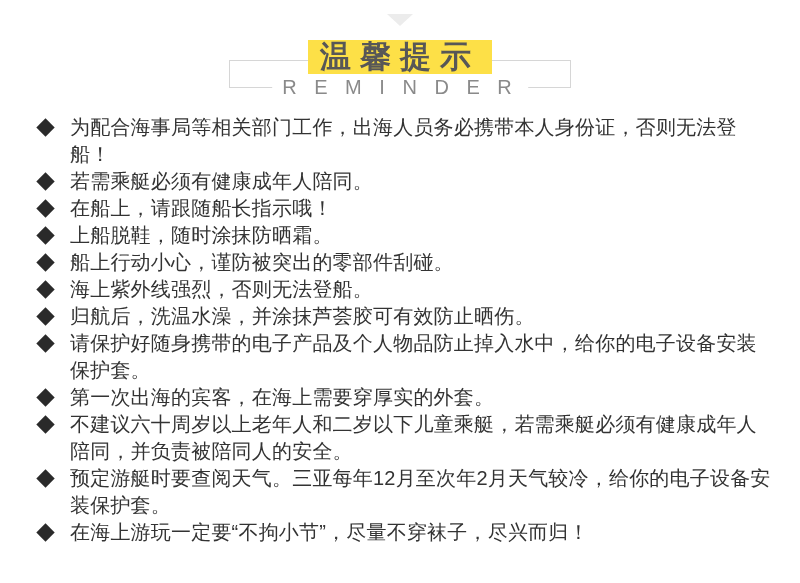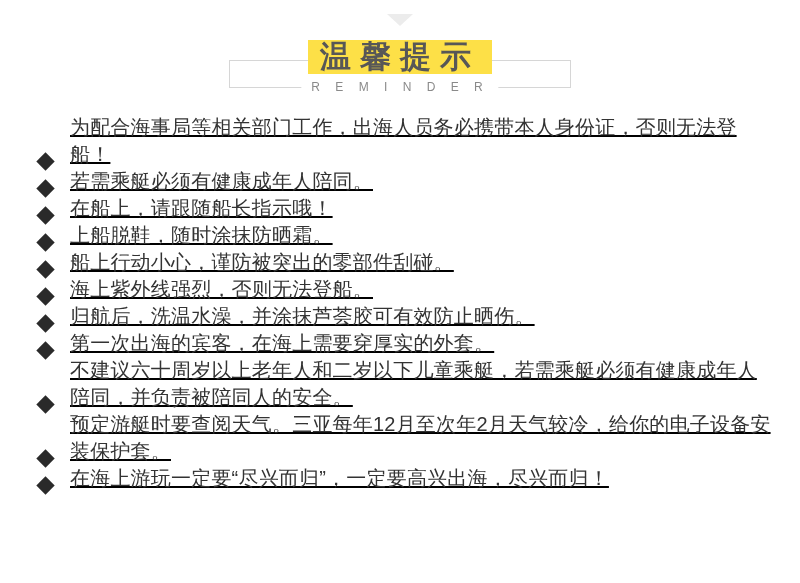--- a/index.html
+++ b/index.html
@@ -47,34 +47,33 @@
     color: #575757;
   }
   .subtitle {
     position: absolute;
     bottom: -8px;
     left: 50%;
     transform: translateX(-50%);
     white-space: nowrap;
     background: #ffffff;
     padding: 0 10px;
-    font-size: 12px;
+    font-size: 20px;
     line-height: 15px;
     letter-spacing: 6px;
     color: #8a8a8a;
   }
   .tips {
     list-style: none;
     margin: 26px 0 0 0;
     padding: 0 24px 0 36px;
   }
   .tip {
     display: flex;
-    align-items: flex-end;
-    text-decoration: underline;
+    align-items: flex-start;
   }
   .bullet {
     flex: 0 0 13px;
     width: 13px;
     height: 13px;
     margin: 7px 18px 0 3px;
     background: #2a2a2a;
     transform: rotate(45deg);
   }
   .tip-text {
@@ -121,29 +120,33 @@
     <li class="tip">
       <span class="bullet"></span>
       <span class="tip-text">海上紫外线强烈，否则无法登船。</span>
     </li>
     <li class="tip">
       <span class="bullet"></span>
       <span class="tip-text">归航后，洗温水澡，并涂抹芦荟胶可有效防止晒伤。</span>
     </li>
     <li class="tip">
       <span class="bullet"></span>
+      <span class="tip-text">请保护好随身携带的电子产品及个人物品防止掉入水中，给你的电子设备安装保护套。</span>
+    </li>
+    <li class="tip">
+      <span class="bullet"></span>
       <span class="tip-text">第一次出海的宾客，在海上需要穿厚实的外套。</span>
     </li>
     <li class="tip">
       <span class="bullet"></span>
       <span class="tip-text">不建议六十周岁以上老年人和二岁以下儿童乘艇，若需乘艇必须有健康成年人陪同，并负责被陪同人的安全。</span>
     </li>
     <li class="tip">
       <span class="bullet"></span>
       <span class="tip-text">预定游艇时要查阅天气。三亚每年12月至次年2月天气较冷，给你的电子设备安装保护套。</span>
     </li>
     <li class="tip">
       <span class="bullet"></span>
-      <span class="tip-text">在海上游玩一定要“尽兴而归”，一定要高兴出海，尽兴而归！</span>
+      <span class="tip-text">在海上游玩一定要“不拘小节”，尽量不穿袜子，尽兴而归！</span>
     </li>
   </ul>
 
 </div>
 
 </body></html>

